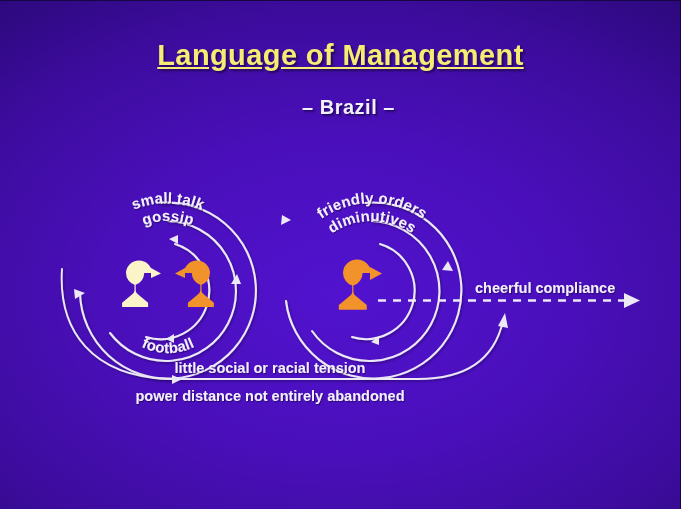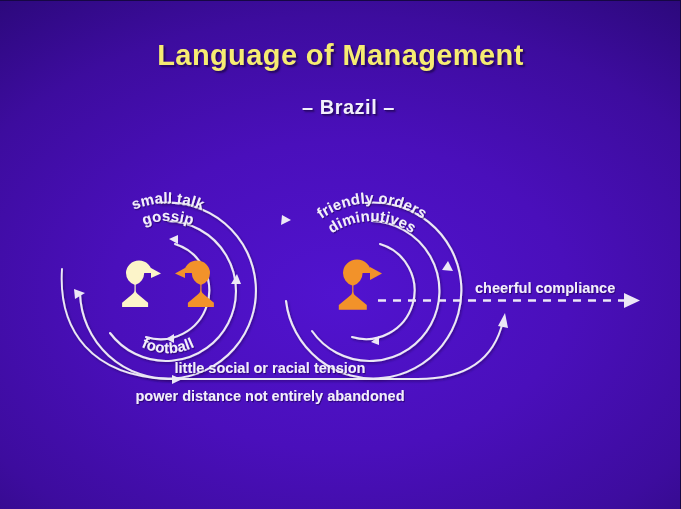--- a/index.html
+++ b/index.html
@@ -26,20 +26,21 @@
     position: absolute;
     top: 38px;
     left: 0;
     width: 681px;
     text-align: center;
     color: #f6ec72;
     font-size: 29px;
     font-weight: bold;
     letter-spacing: 0.4px;
     text-shadow: 1px 1px 0 #2a0770, 2px 2px 2px rgba(0,0,0,0.45);
+    text-decoration: underline;
   }
   #subtitle {
     position: absolute;
     top: 95px;
     left: 8px;
     width: 681px;
     text-align: center;
     color: #f2f0fb;
     font-size: 20px;
     font-weight: bold;

